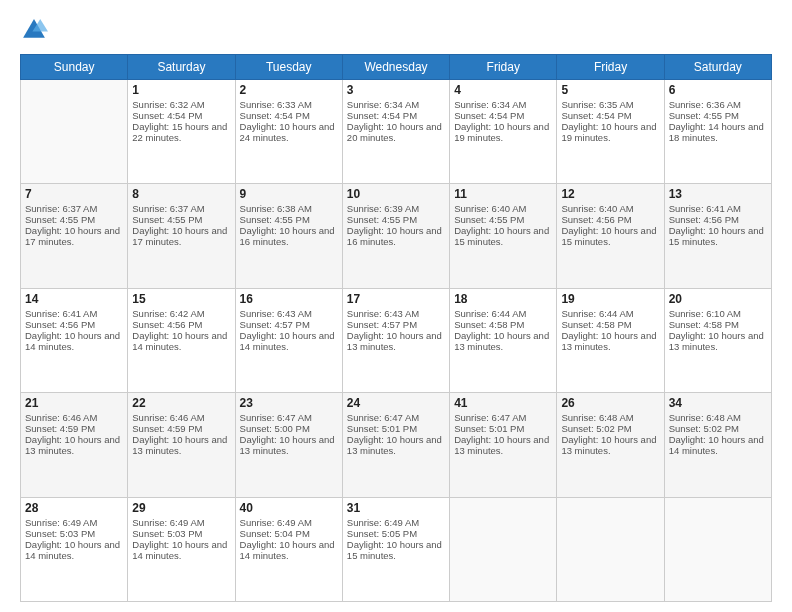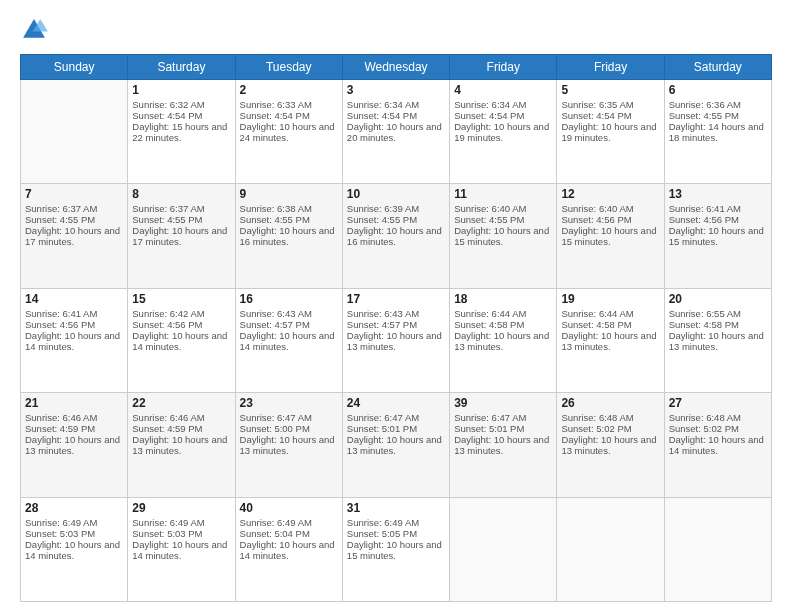--- a/index.html
+++ b/index.html
@@ -237,21 +237,21 @@
         <span class="sun">Daylight: 10 hours and 13 minutes.</span>
       </td>
           <td>
         <span class="day-num">19</span>
         <span class="sun">Sunrise: 6:44 AM</span><br>
         <span class="sun">Sunset: 4:58 PM</span><br>
         <span class="sun">Daylight: 10 hours and 13 minutes.</span>
       </td>
           <td>
         <span class="day-num">20</span>
-        <span class="sun">Sunrise: 6:55 AM</span><br>
+        <span class="sun">Sunrise: 6:10 AM</span><br>
         <span class="sun">Sunset: 4:58 PM</span><br>
         <span class="sun">Daylight: 10 hours and 13 minutes.</span>
       </td>
         </tr>
         <tr class="row-alt">
           <td>
         <span class="day-num">21</span>
         <span class="sun">Sunrise: 6:46 AM</span><br>
         <span class="sun">Sunset: 4:59 PM</span><br>
         <span class="sun">Daylight: 10 hours and 13 minutes.</span>
@@ -268,33 +268,33 @@
         <span class="sun">Sunset: 5:00 PM</span><br>
         <span class="sun">Daylight: 10 hours and 13 minutes.</span>
       </td>
           <td>
         <span class="day-num">24</span>
         <span class="sun">Sunrise: 6:47 AM</span><br>
         <span class="sun">Sunset: 5:01 PM</span><br>
         <span class="sun">Daylight: 10 hours and 13 minutes.</span>
       </td>
           <td>
-        <span class="day-num">39</span>
+        <span class="day-num">41</span>
         <span class="sun">Sunrise: 6:47 AM</span><br>
         <span class="sun">Sunset: 5:01 PM</span><br>
         <span class="sun">Daylight: 10 hours and 13 minutes.</span>
       </td>
           <td>
         <span class="day-num">26</span>
         <span class="sun">Sunrise: 6:48 AM</span><br>
         <span class="sun">Sunset: 5:02 PM</span><br>
         <span class="sun">Daylight: 10 hours and 13 minutes.</span>
       </td>
           <td>
-        <span class="day-num">27</span>
+        <span class="day-num">34</span>
         <span class="sun">Sunrise: 6:48 AM</span><br>
         <span class="sun">Sunset: 5:02 PM</span><br>
         <span class="sun">Daylight: 10 hours and 14 minutes.</span>
       </td>
         </tr>
         <tr>
           <td>
         <span class="day-num">28</span>
         <span class="sun">Sunrise: 6:49 AM</span><br>
         <span class="sun">Sunset: 5:03 PM</span><br>

